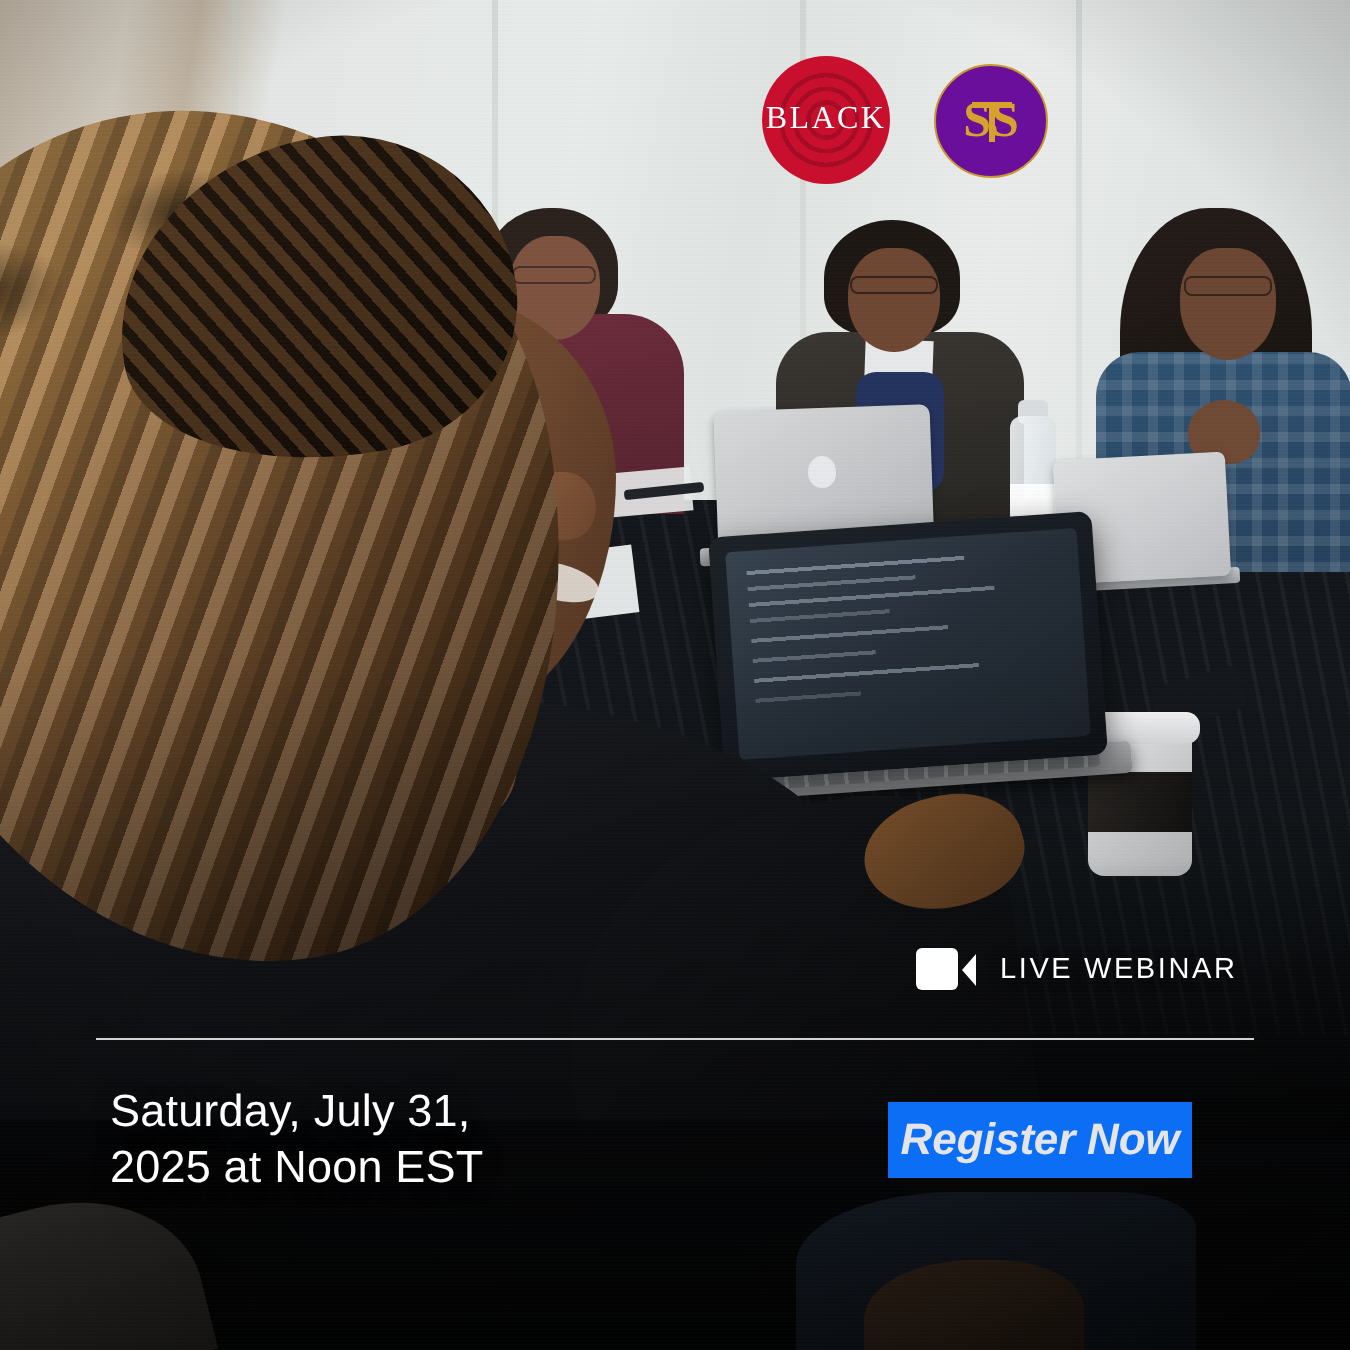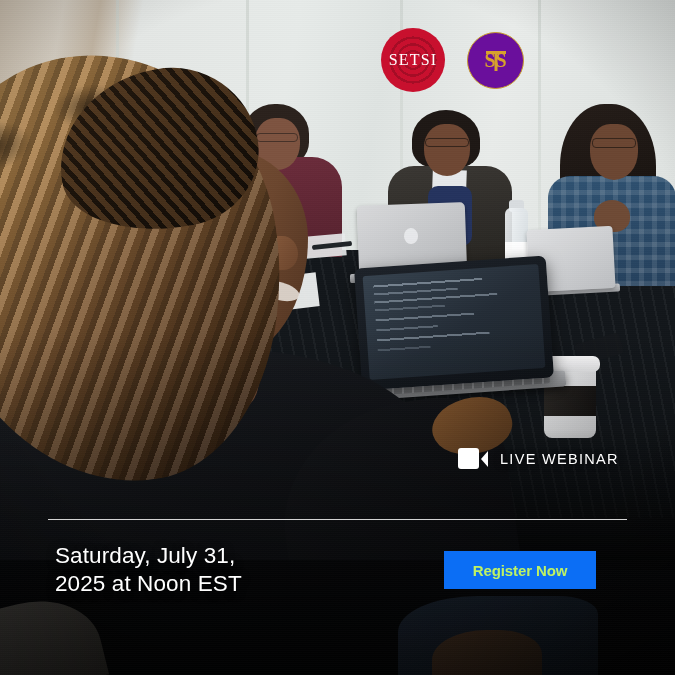--- a/index.html
+++ b/index.html
@@ -256,21 +256,21 @@
     white-space:pre-line;
   }
   .sis{
     margin-left:22px;
     width:57px; height:57px; border-radius:50%;
     background:#6a0f9c; border:1.5px solid #c79a2e;
     display:flex; align-items:center; justify-content:center; flex:none;
     position:relative;
   }
   .sis-txt{
-    color:#d7a22c; font-size:20px; font-weight:700; letter-spacing:0px;
+    color:#d7a22c; font-size:25px; font-weight:700; letter-spacing:0px;
     font-family:"Liberation Serif", serif; line-height:1; position:relative; z-index:2;
   }
   .sis-bar{
     position:absolute; left:50%; top:50%; transform:translate(-50%,-9px);
     width:20px; height:3px; background:#d7a22c; z-index:3;
   }
   .sis-stem{
     position:absolute; left:50%; top:50%; transform:translate(-50%,-6px);
     width:3px; height:17px; background:#d7a22c; z-index:3;
   }
@@ -281,21 +281,21 @@
     color:#ffffff;
     font-size:40px; font-weight:700; line-height:1.03;
     letter-spacing:-.6px;
     font-family:"Liberation Sans", sans-serif;
     text-shadow:0 2px 14px rgba(0,0,0,.55);
     white-space:pre-line;
     max-width:420px;
   }
 
   .webinar-badge{
-    position:absolute; left:458px; top:448px;
+    position:absolute; left:458px; top:474px;
     display:flex; align-items:center; gap:12px;
   }
   .cam-icon{ width:30px; height:21px; position:relative; flex:none; }
   .cam-body{ position:absolute; left:0; top:0; width:21px; height:21px;
     background:#fff; border-radius:3px;}
   .cam-lens{ position:absolute; left:23px; top:2.5px; width:0; height:0;
     border-top:8px solid transparent; border-bottom:8px solid transparent;
     border-right:7px solid #fff;}
   .webinar-txt{
     color:#fff; font-size:14.5px; font-weight:400; letter-spacing:1.3px;
@@ -317,22 +317,23 @@
   }
 
   .cta{
     position:absolute; left:444px; top:551px;
     width:152px; height:38px;
     background:#0b6ef5;
     display:flex; align-items:center; justify-content:center;
     border:none; cursor:pointer;
   }
   .cta-txt{
-    color:#bef264; font-size:15px; font-weight:700; letter-spacing:-.1px;
+    color:#e5e5e5; font-size:22px; font-weight:700; letter-spacing:-.1px;
     font-family:"Liberation Sans", sans-serif;
+    font-style:italic;
   }
 </style>
 </head>
 <body>
 
 <div class="poster">
 
   <div class="photo">
     <div class="wall"></div>
     <div class="wall-seam" style="left:116px"></div>
@@ -407,21 +408,21 @@
     <div class="btm-skin"></div>
     <div class="btm-light-l"></div>
 
     <div class="lower-scrim"></div>
     <div class="vignette"></div>
     <div class="grain"></div>
   </div>
 
   <div class="logo-bar">
     <div class="setsi">
-      <span class="setsi-txt">SETSI</span>
+      <span class="setsi-txt">BLACK</span>
     </div>
     <div class="sis">
       <span class="sis-txt">SS</span>
       <span class="sis-bar"></span>
       <span class="sis-stem"></span>
     </div>
   </div>
 
 
   <div class="webinar-badge">

